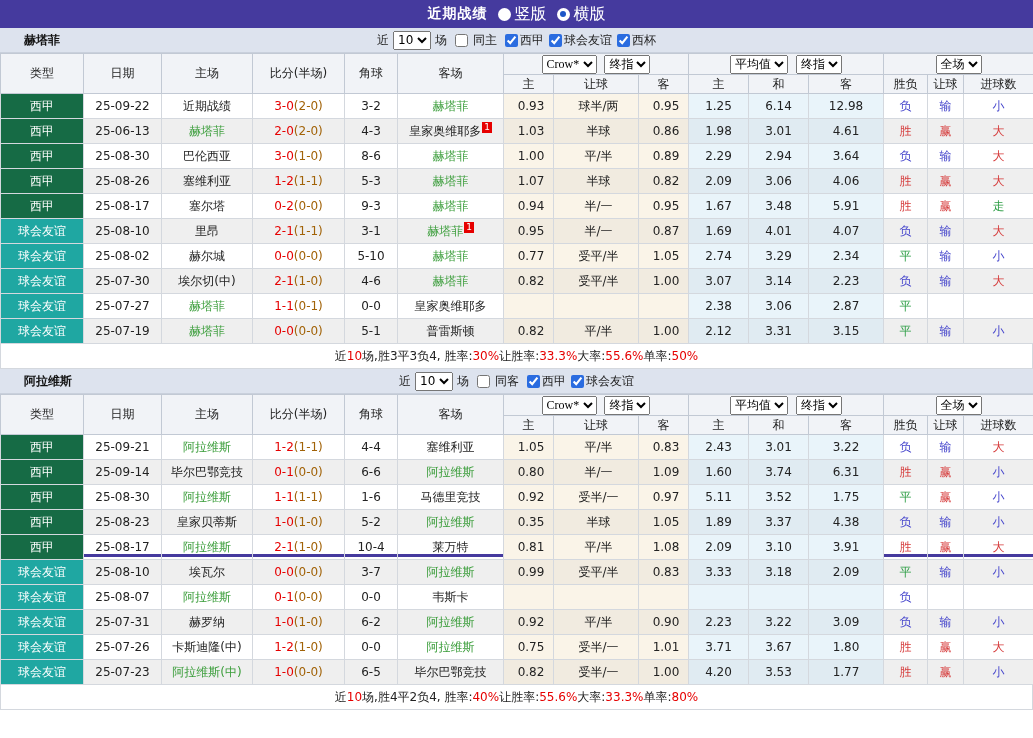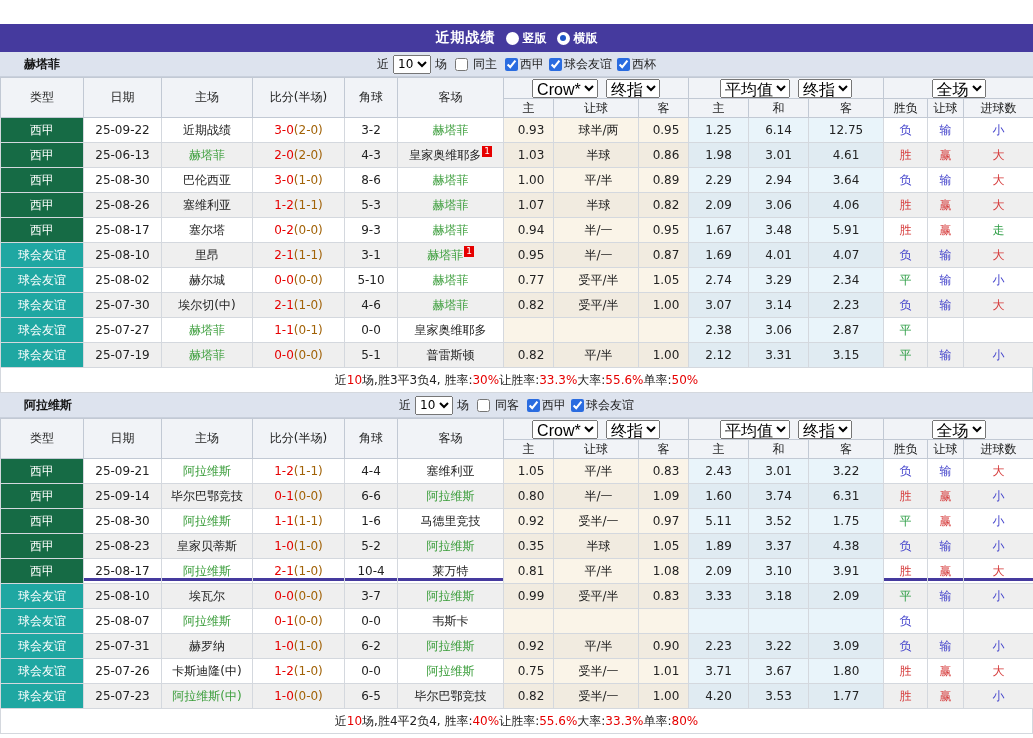--- a/index.html
+++ b/index.html
@@ -7,44 +7,44 @@
     --liga:#166b45; --friendly:#1fa7a2;
     --focus:#3a9d3a; --scorered:#e60000;
     --win:#d63c3c; --lose:#4545cc; --draw:#2e9e46;
     --cream:#faf4e8; --creamev:#f1ebe0; --lblue:#e9f4fa; --lblueev:#e0ebf2;
     --grid:#d4d8de; --evrow:#efefef;
   }
   *{box-sizing:border-box;}
   html,body{margin:0;padding:0;}
   body{width:1033px;height:738px;overflow:hidden;background:#fff;
        font-family:"DejaVu Sans","Liberation Sans",sans-serif;font-size:12px;color:#222;}
-  .page{width:1033px;height:557px;border-bottom:3px solid var(--topbar);margin-top:24px;}
+  .page{width:1033px;height:557px;border-bottom:3px solid var(--topbar);}
 
   
   .topbar{height:28px;background:var(--topbar);display:flex;align-items:center;justify-content:center;gap:10px;color:#fff;}
   .topbar .title{font-weight:bold;font-size:14px;letter-spacing:1px;}
-  .radio-item{display:inline-flex;align-items:center;gap:4px;cursor:pointer;font-size:12px;color:#fff;font-weight:bold;}
+  .radio-item{display:inline-flex;align-items:center;gap:4px;cursor:pointer;font-size:16px;color:#fff;}
   .radio{width:13px;height:13px;border-radius:50%;background:#fff;display:inline-block;position:relative;}
   .radio.checked::after{content:"";position:absolute;left:3.5px;top:3.5px;width:6px;height:6px;border-radius:50%;background:#1d56c8;}
 
   
   .sec-head{height:25px;background:var(--secbg);position:relative;display:flex;align-items:center;justify-content:center;border-bottom:1px solid #c9d0dc;}
   .sec-head .team{position:absolute;left:24px;font-weight:bold;color:#111;}
   .filters{display:flex;align-items:center;gap:3px;}
   .filters select{font-size:12px;height:19px;font-family:inherit;}
   .filters input[type=checkbox]{width:13px;height:13px;margin:0 1px 0 4px;accent-color:#2a6ce0;vertical-align:middle;}
   .filters .lbl{margin:0 1px;}
 
   
   table{border-collapse:collapse;table-layout:fixed;width:1033px;}
   th,td{border:1px solid var(--grid);padding:0 1px;text-align:center;overflow:hidden;white-space:nowrap;}
   thead th{background:var(--headbg);font-weight:400;border-color:#c2c9d4;}
   thead tr.dd-row th{height:21px;}
   thead tr.sub-row th{height:19px;}
-  thead select{font-size:16px;height:19px;font-family:Liberation Sans, sans-serif;margin:0 2px;}
+  thead select{font-size:12px;height:19px;font-family:Liberation Serif, serif;margin:0 2px;}
   tbody td{height:25px;}
   tbody tr:nth-child(even) td{background:var(--evrow);}
   td.c-type{color:#fff;}
   td.liga{background:var(--liga) !important;}
   td.friendly{background:var(--friendly) !important;}
   td.od{background:var(--cream);padding-left:6px;}
   tbody tr:nth-child(even) td.od{background:var(--creamev);}
   td.av{background:var(--lblue);}
   tbody tr:nth-child(even) td.av{background:var(--lblueev);}
   .focus{color:var(--focus);}
@@ -146,21 +146,21 @@
           <td>25-09-22</td>
           <td><span>近期战绩</span></td>
           <td><span class="score">3-0</span><span class="half">(2-0)</span></td>
           <td>3-2</td>
           <td><span class="focus">赫塔菲</span></td>
           <td class="od">0.93</td>
           <td class="od">球半/两</td>
           <td class="od">0.95</td>
           <td class="av">1.25</td>
           <td class="av">6.14</td>
-          <td class="av">12.75</td>
+          <td class="av">12.98</td>
           <td class="res-lose">负</td>
           <td class="res-lose">输</td>
           <td class="res-lose">小</td>
         </tr>
         <tr>
           <td class="c-type liga">西甲</td>
           <td>25-06-13</td>
           <td><span class="focus">赫塔菲</span></td>
           <td><span class="score">2-0</span><span class="half">(2-0)</span></td>
           <td>4-3</td>

